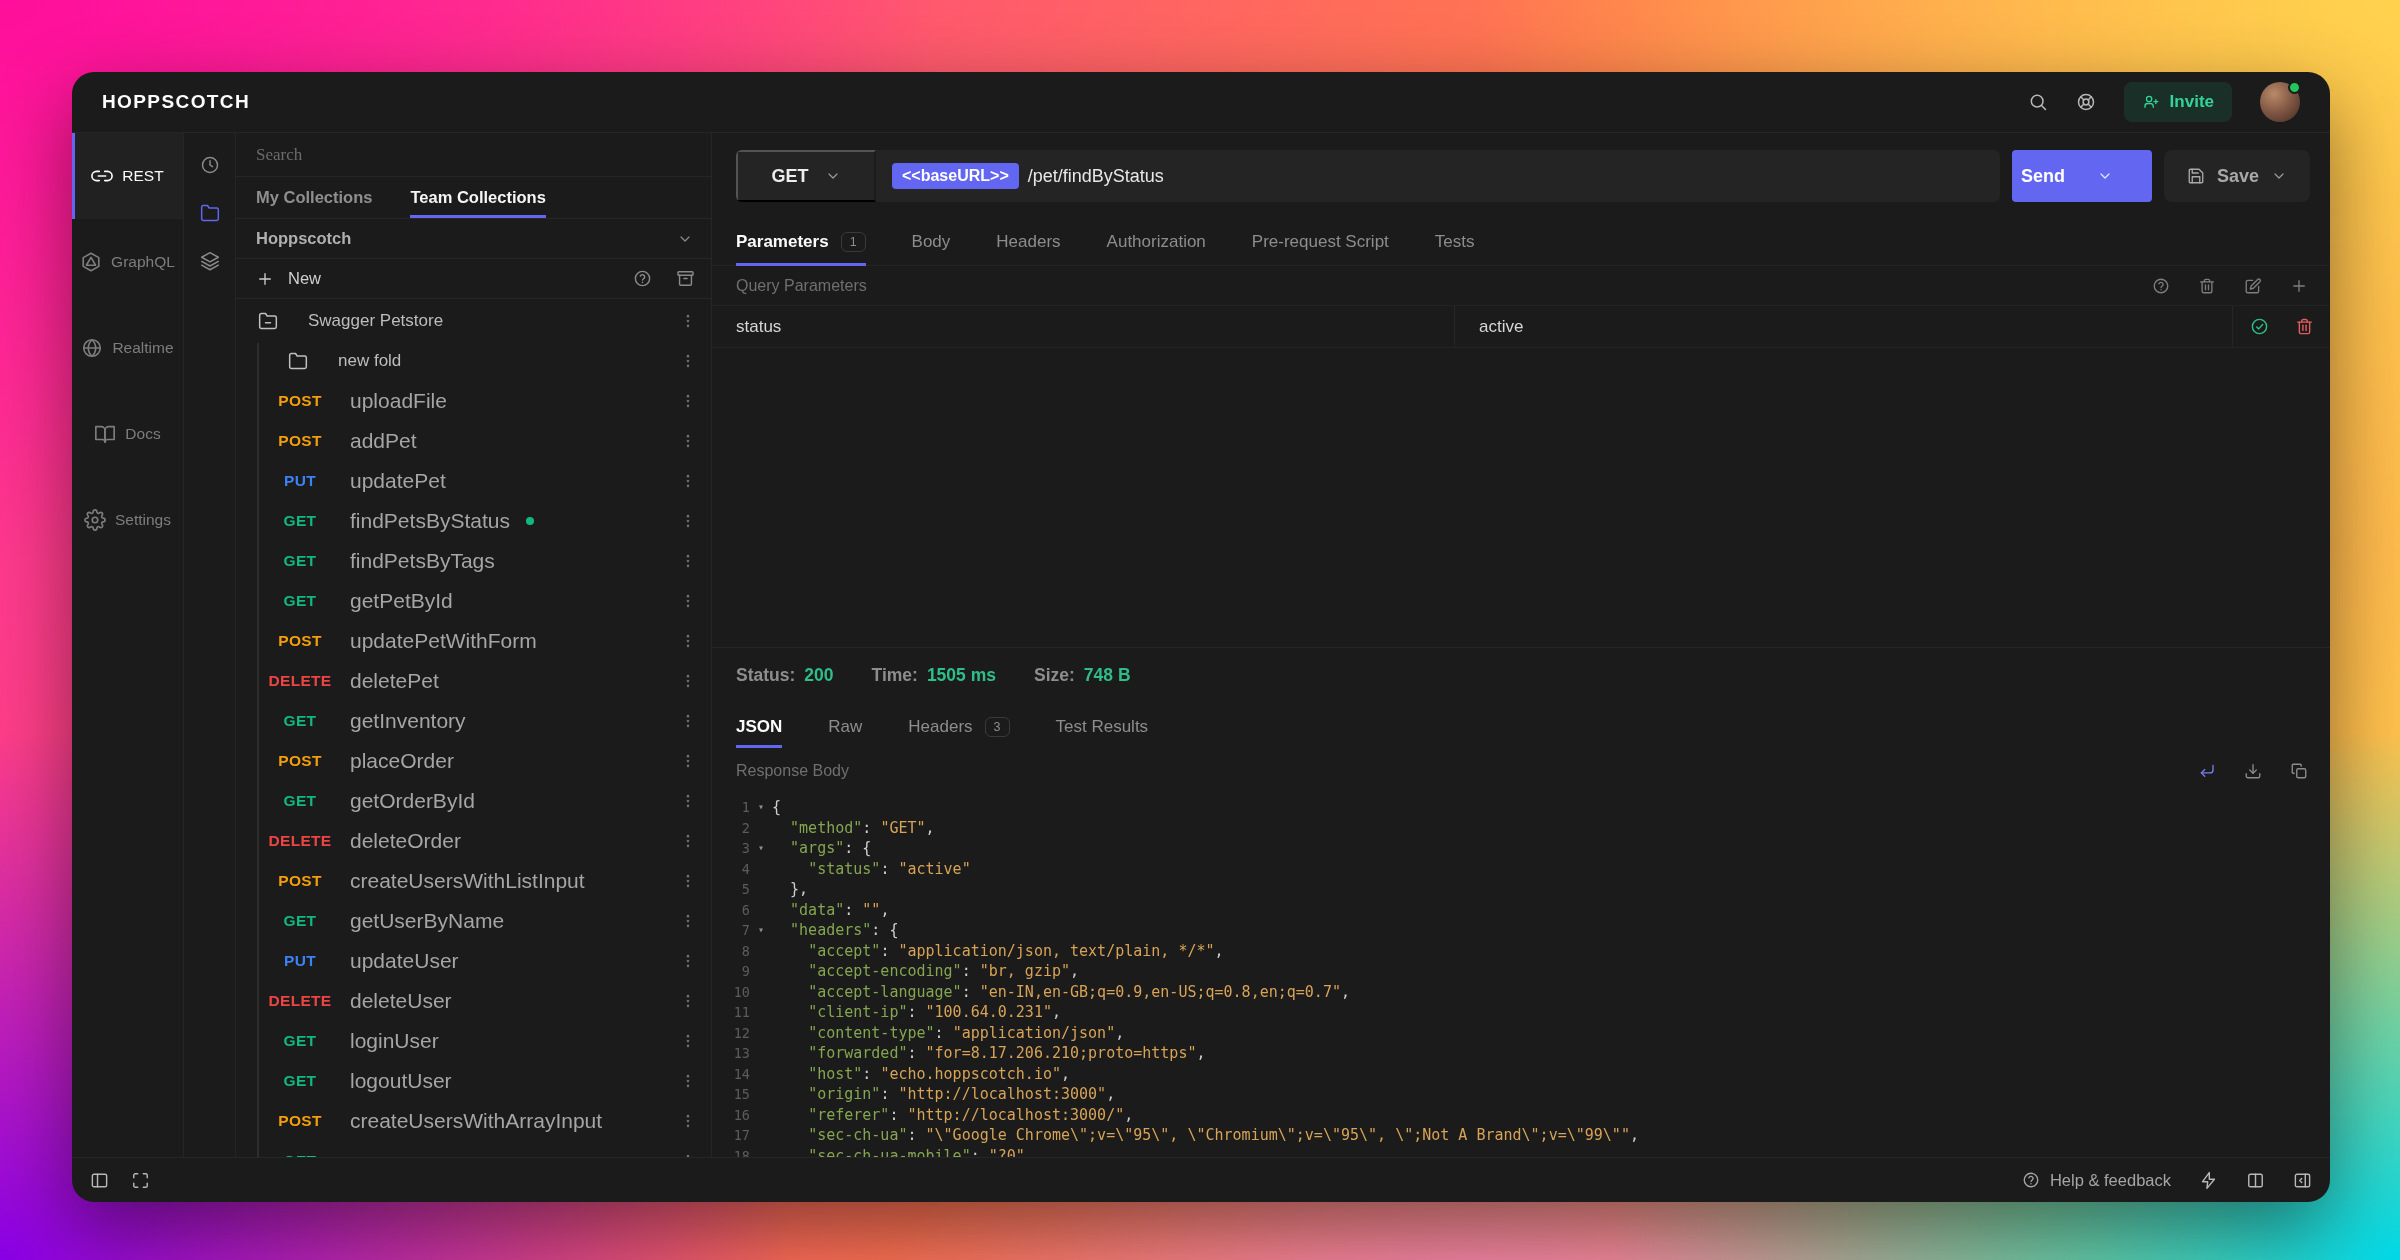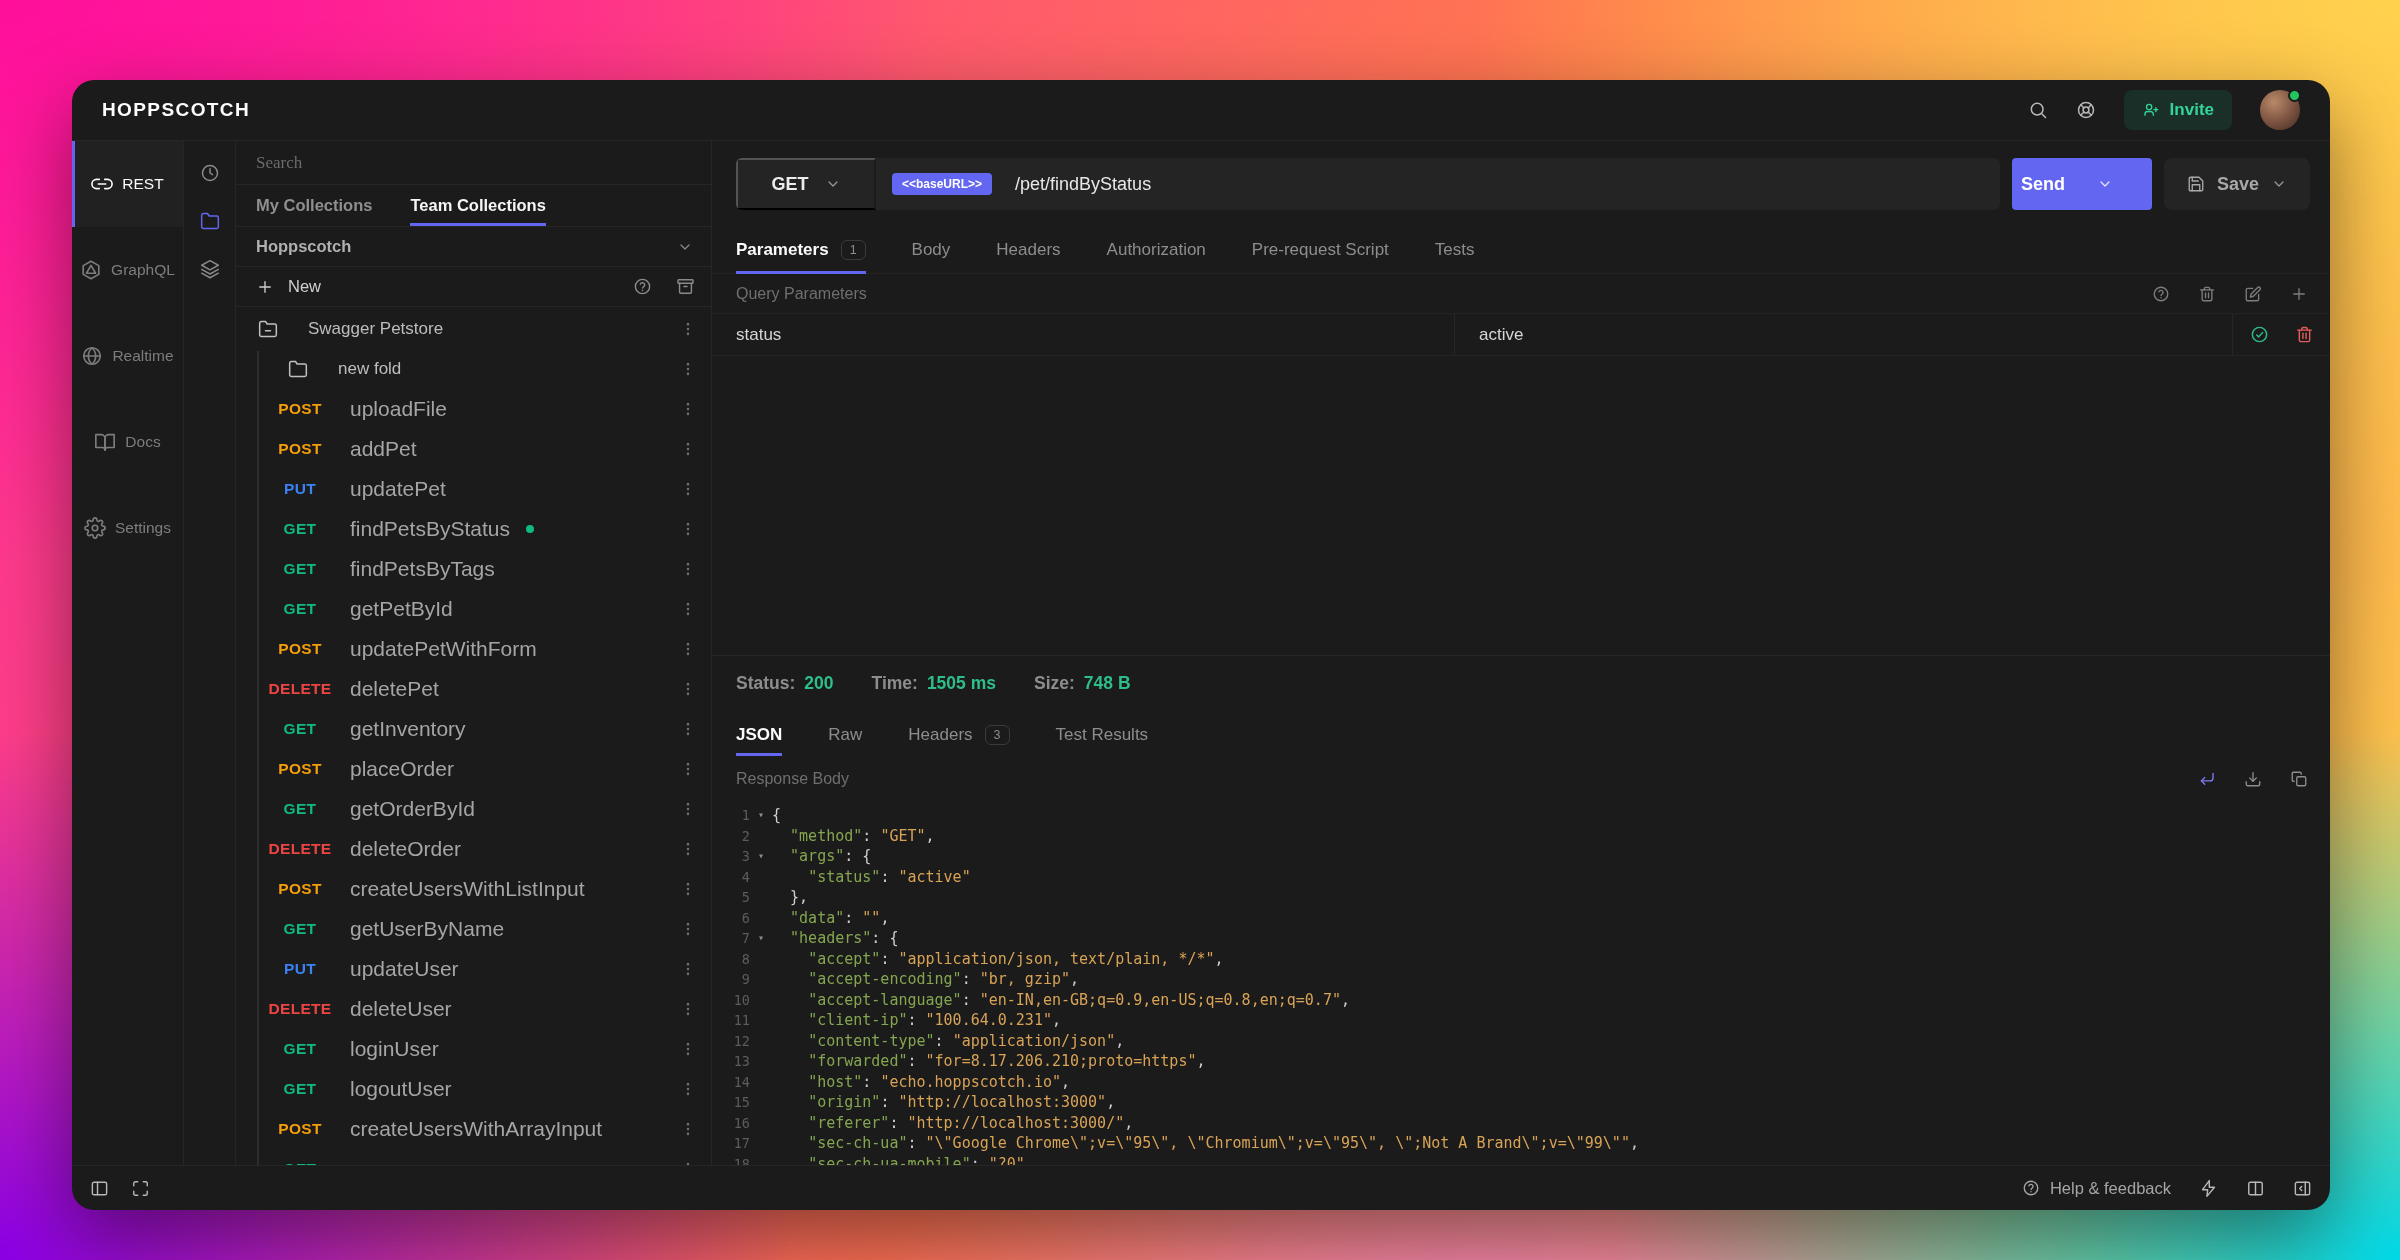--- a/index.html
+++ b/index.html
@@ -14,21 +14,21 @@
     font-family:"Liberation Sans",sans-serif;color:var(--txt);
     background-color:#f05fa0;
     background-image:
       radial-gradient(ellipse 70% 80% at 100% 0%, #ffd24d 0%, rgba(255,210,77,0) 55%),
       radial-gradient(ellipse 65% 75% at 0% 0%, #ff0f9b 0%, rgba(255,15,155,0) 60%),
       radial-gradient(ellipse 55% 70% at 0% 100%, #8a00e6 0%, rgba(138,0,230,0) 60%),
       radial-gradient(ellipse 55% 70% at 100% 100%, #00d9e8 0%, rgba(0,217,232,0) 60%),
       radial-gradient(ellipse 45% 40% at 62% 108%, #f27fd2 0%, rgba(242,127,210,0) 60%),
       linear-gradient(115deg, #ff2d9a 0%, #ff7a4c 55%, #ffd24d 100%);
   }
-  .window{position:absolute;left:72px;top:80px;width:2258px;height:1130px;background:var(--bg);
+  .window{position:absolute;left:72px;top:72px;width:2258px;height:1130px;background:var(--bg);
     border-radius:22px;overflow:hidden;display:flex;flex-direction:column;box-shadow:0 30px 80px rgba(0,0,0,.45)}
   
   .topbar{height:60px;flex:none;display:flex;align-items:center;justify-content:space-between;padding:0 30px}
   .logo{font-size:19px;font-weight:700;letter-spacing:1.4px;color:#fdfdfd}
   .tb-right{display:flex;align-items:center;gap:28px}
   .icon-btn{color:#b8b8b8;cursor:pointer;background:none;border:none;display:inline-flex}
   .invite{height:40px;padding:0 18px;border-radius:8px;background:rgba(16,185,129,.13);color:#34d399;
     display:flex;align-items:center;gap:10px;font-size:17px;font-weight:600;border:none;cursor:pointer;font-family:inherit}
   .avatar{width:40px;height:40px;border-radius:50%;position:relative;cursor:pointer;
     background:radial-gradient(circle at 35% 30%, #b98a68, #7a5140 55%, #402b20)}
@@ -68,21 +68,21 @@
   .adot{width:8px;height:8px;border-radius:50%;background:var(--m-get);margin-left:16px;flex:none}
   .kebab{margin-left:auto;width:18px;height:18px;color:#6f6f6f;flex:none;cursor:pointer}
   
   .main{flex:1;min-width:0;display:flex;flex-direction:column;min-height:0}
   .req-bar{height:86px;flex:none;display:flex;align-items:center;padding:0 20px 0 24px;gap:12px}
   .murl{flex:1;display:flex;height:52px;background:var(--bg2);border-radius:6px;overflow:hidden}
   .method-sel{width:140px;flex:none;display:flex;align-items:center;justify-content:center;gap:16px;color:#ededed;font-weight:600;font-size:18px;border-right:2px solid #1b1b1b;cursor:pointer;background:none;font-family:inherit}
   .method-sel .chev,.save .chev,.send .chev{color:#9a9a9a}
   .send .chev{color:rgba(255,255,255,.85)}
   .url{flex:1;display:flex;align-items:center;padding:0 16px;font-size:18px;color:#e8e8e8;cursor:text}
-  .url-var{background:var(--accent);color:#fff;font-weight:700;font-size:12px;padding:4px 10px;border-radius:4px;margin-right:23px}
+  .url-var{background:var(--accent);color:#fff;font-weight:700;font-size:16px;padding:4px 10px;border-radius:4px;margin-right:9px}
   .send{width:140px;height:52px;flex:none;background:var(--accent);border:none;border-radius:4px;color:#fff;
     font-size:18px;font-weight:700;display:flex;align-items:center;padding:0 16px 0 0;cursor:pointer;font-family:inherit}
   .send span{flex:1;text-align:center}
   .save{width:146px;height:52px;flex:none;background:var(--bg2);border:none;border-radius:8px;color:#a8a8a8;
     font-size:18px;font-weight:600;display:flex;align-items:center;justify-content:center;gap:12px;cursor:pointer;font-family:inherit}
   .tabs{height:47px;flex:none;display:flex;align-items:stretch;gap:46px;padding-left:24px;border-bottom:1px solid var(--line2)}
   .tabs.resp{border-bottom:none;height:50px}
   .tab{display:flex;align-items:center;gap:12px;color:#8d8d8d;font-size:17px;position:relative;cursor:pointer}
   .tab.active{color:#fbfbfb;font-weight:600}
   .tab.active::after{content:"";position:absolute;left:0;right:0;bottom:-1px;height:3px;background:var(--accent)}

